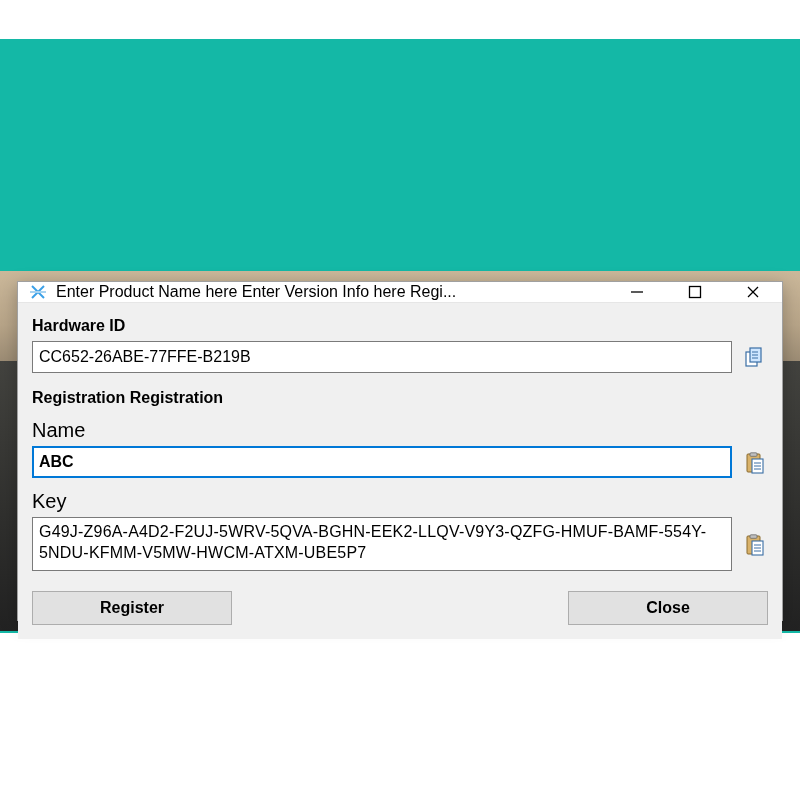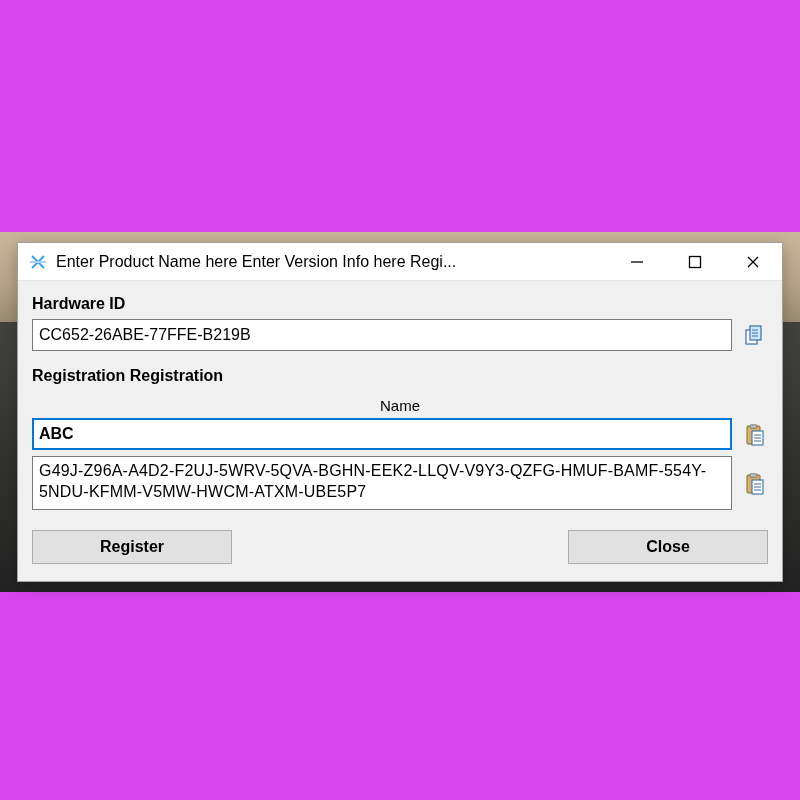--- a/index.html
+++ b/index.html
@@ -4,23 +4,24 @@
 <style>
   * { box-sizing: border-box; }
   html, body {
     margin: 0; padding: 0;
     width: 800px; height: 800px;
     font-family: "Segoe UI", Tahoma, Arial, sans-serif;
     font-size: 14px;
     background: #ffffff;
   }
   .stage {
-    width: 800px; height: 800px;
+    width: 800px; height: 594px;
     position: relative;
-    background: #d946ef;
+    background: #14b8a6;
+    margin-top: 39px;
   }
   .backdrop {
     position: absolute;
     left: 0; top: 232px;
     width: 800px; height: 360px;
     background: linear-gradient(180deg, #6a5b4a 0%, #4c4138 20%, #3a3a3a 55%, #2a2a2a 100%);
     z-index: 1;
   }
   .backdrop .sky {
     position: absolute; left:0; top:0; right:0; height: 90px;
@@ -86,24 +87,23 @@
     gap: 2px;
     background: #f0f0f0;
   }
   .section-heading {
     font-weight: 700;
     font-size: 16px;
     margin-top: 2px;
     margin-bottom: 4px;
   }
   .field-label {
-    font-size: 15px;
+    font-size: 20px;
     margin-top: 6px;
     margin-bottom: 2px;
-    text-align: center;
   }
   .row {
     display: flex;
     align-items: stretch;
     gap: 8px;
     margin-bottom: 4px;
   }
   .textbox {
     flex: 1 1 auto;
     background: #fff;
@@ -220,20 +220,21 @@
               <rect x="6" y="0.8" width="7" height="3.5" rx="1" fill="#bfbfbf" stroke="#6a6a6a" stroke-width="0.8"></rect>
               <rect x="8" y="7" width="11" height="14" fill="#fff" stroke="#3a6ea5" stroke-width="1.1"></rect>
               <line x1="10" y1="11" x2="17" y2="11" stroke="#3a6ea5" stroke-width="1"></line>
               <line x1="10" y1="14" x2="17" y2="14" stroke="#3a6ea5" stroke-width="1"></line>
               <line x1="10" y1="17" x2="17" y2="17" stroke="#3a6ea5" stroke-width="1"></line>
             </svg>
           </span>
         </div>
       </div>
 
+      <div class="field-label">Key</div>
       <div class="row">
         <textarea class="textbox multiline" rows="2" style="">G49J-Z96A-A4D2-F2UJ-5WRV-5QVA-BGHN-EEK2-LLQV-V9Y3-QZFG-HMUF-BAMF-554Y-5NDU-KFMM-V5MW-HWCM-ATXM-UBE5P7</textarea>
         <div class="icon-slot">
           <span>
             <svg width="20" height="22" viewBox="0 0 20 22">
               <rect x="3" y="2" width="13" height="18" rx="1" fill="#d9b26a" stroke="#8a6a2e" stroke-width="1"></rect>
               <rect x="6" y="0.8" width="7" height="3.5" rx="1" fill="#bfbfbf" stroke="#6a6a6a" stroke-width="0.8"></rect>
               <rect x="8" y="7" width="11" height="14" fill="#fff" stroke="#3a6ea5" stroke-width="1.1"></rect>
               <line x1="10" y1="11" x2="17" y2="11" stroke="#3a6ea5" stroke-width="1"></line>
               <line x1="10" y1="14" x2="17" y2="14" stroke="#3a6ea5" stroke-width="1"></line>

